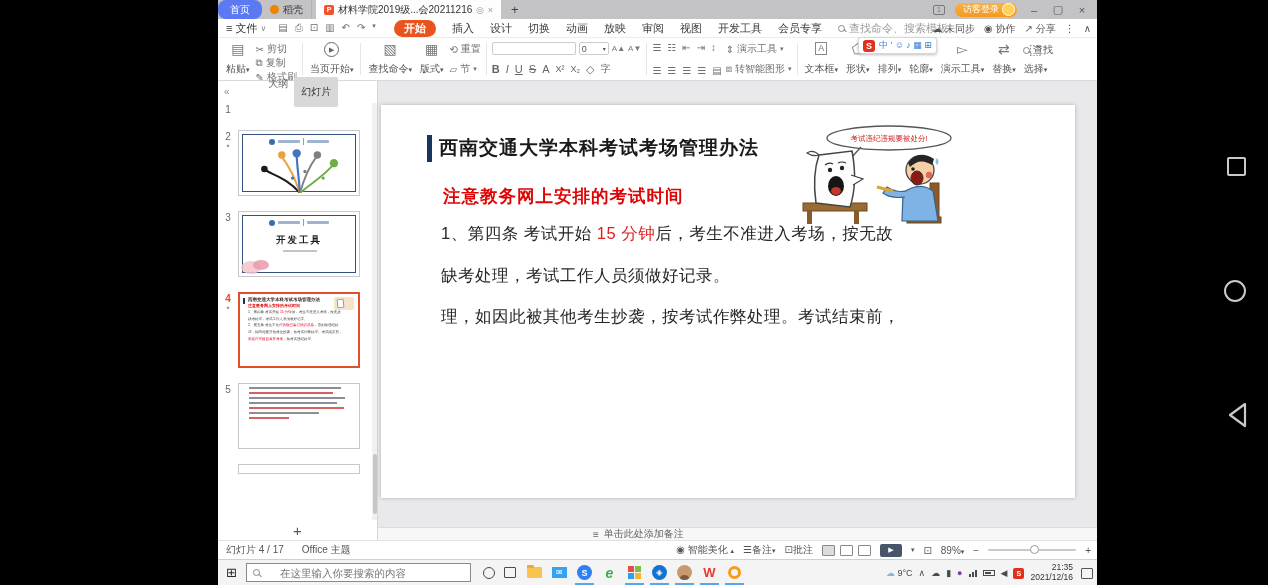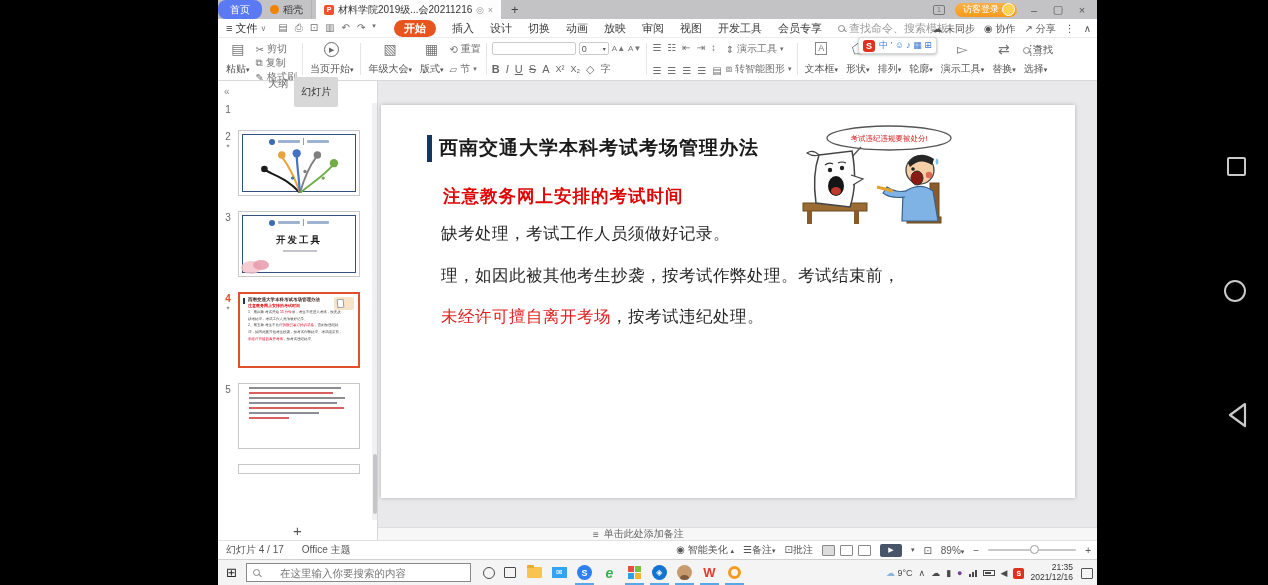--- a/index.html
+++ b/index.html
@@ -262,21 +262,21 @@
       <div class="rsep"></div>
       <div class="rbig">
         <span class="playc">
             <span>▶</span>
           </span>
         <span><span>当页开始</span><span style="font-size:7px">▾</span></span>
       </div>
       <div class="rsep"></div>
       <div class="rbig">
         <span class="ric">▧</span>
-        <span><span>年级大会</span><span style="font-size:7px">▾</span></span>
+        <span><span>查找命令</span><span style="font-size:7px">▾</span></span>
       </div>
       <div class="rbig">
         <span class="ric">▦</span>
         <span><span>版式</span><span style="font-size:7px">▾</span></span>
       </div>
       <div class="rcol">
         <span class="rrow">
             <span>⟲</span>
             <span>重置</span>
           </span>
@@ -482,23 +482,23 @@
         <div class="sb-add">+</div>
       </div>
 
       <div class="canvas-col">
         <div class="canvas">
           <div class="slide">
             <span class="s-bar"></span>
             <div class="s-title">西南交通大学本科考试考场管理办法</div>
             <div class="s-sub">注意教务网上安排的考试时间</div>
             <div class="s-paras" id="slide-paras">
+                <p><span>1、第四条  考试开始 </span><span class="red">15 分钟</span><span>后，考生不准进入考场，按无故</span></p>
                 <p><span>缺考处理，考试工作人员须做好记录。</span></p>
                 <p><span>理，如因此被其他考生抄袭，按考试作弊处理。考试结束前，</span></p>
-                <p><span class="red">未经许可擅自离开考场</span><span>，按考试违纪处理。</span></p>
               </div>
 
             <svg class="s-cartoon" width="168" height="102" viewBox="0 0 168 102">
               <ellipse cx="100" cy="13" rx="62" ry="12" fill="#fff" stroke="#555" stroke-width="1.3"></ellipse>
               <path d="M72,22 L62,33" stroke="#555" stroke-width="1.3" fill="none"></path>
               <text x="100" y="16" text-anchor="middle" font-size="7.5" fill="#d42222">考试违纪违规要被处分!</text>
               <rect x="14" y="78" width="64" height="8" fill="#9a6b33" stroke="#6b4a1f" stroke-width="1"></rect>
               <rect x="18" y="86" width="5" height="13" fill="#8a5a2b"></rect>
                 <rect x="65" y="86" width="5" height="13" fill="#8a5a2b"></rect>
               <path d="M30,30 L63,26 Q69,58 61,82 L27,78 Q23,50 30,30 Z" fill="#fdfdfd" stroke="#444" stroke-width="1.5"></path>

